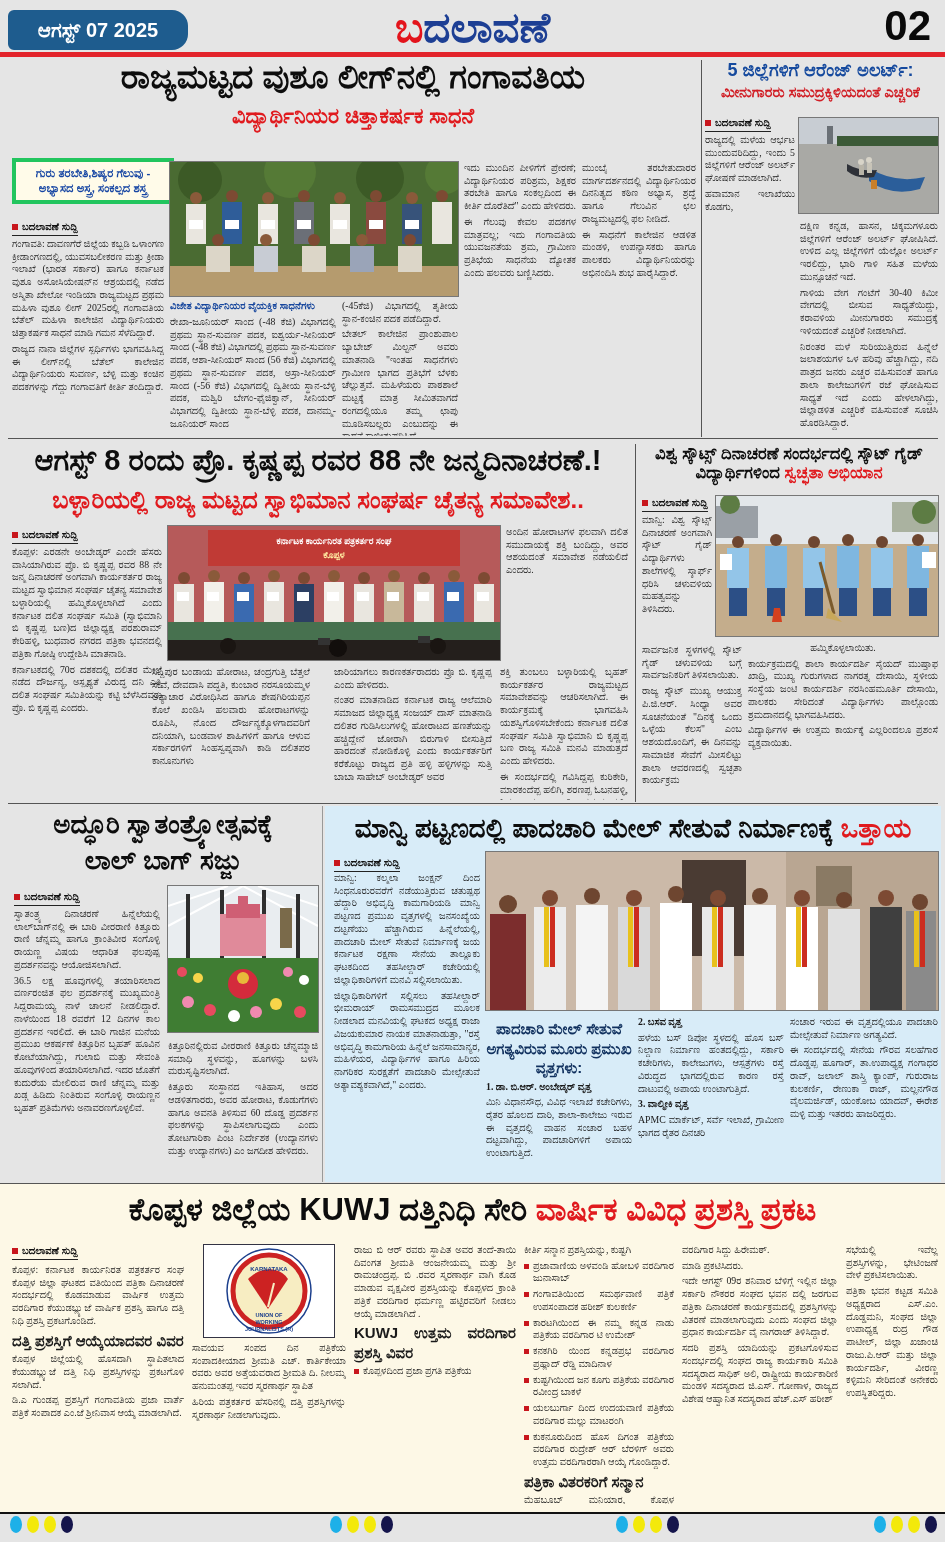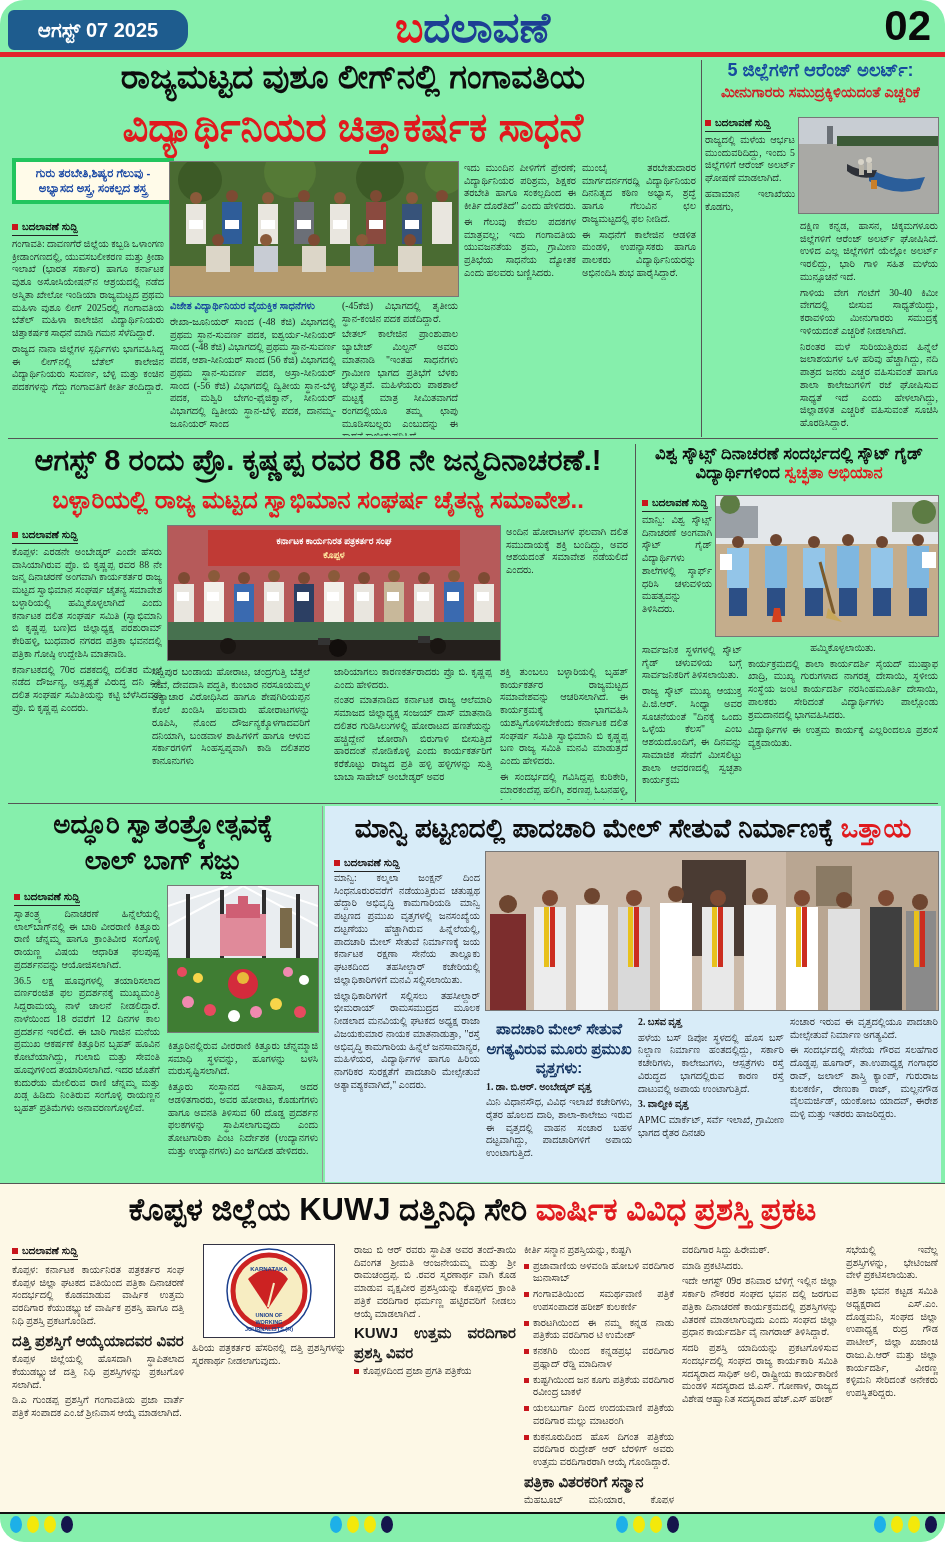--- a/index.html
+++ b/index.html
@@ -1,18 +1,18 @@
 <!DOCTYPE html>
 <html><head>
 <meta charset="utf-8">
 <title>ಬದಲಾವಣೆ - Page 02</title>
 <style>
   html,body{margin:0;padding:0;background:#fff;}
-  .page{position:relative;width:945px;height:1542px;background:#86efac;overflow:hidden;
-        font-family:"Liberation Serif",serif;color:#1a1a1a;border-radius:24px;}
+  .page{position:relative;width:945px;height:1542px;background:#e5e5e5;overflow:hidden;
+        font-family:"Liberation Serif",serif;color:#1a1a1a;}
   .abs{position:absolute;}
   .hl{font-family:"Liberation Sans",sans-serif;font-weight:bold;text-align:center;line-height:1.15;}
   .body{font-size:9.8px;line-height:1.3;text-align:justify;}
   .body p{margin:0 0 3px 0;}
   .byline{display:inline-flex;align-items:center;gap:4px;font-family:"Liberation Sans",sans-serif;
           font-weight:bold;font-size:10px;color:#111;border-bottom:1px solid #222;padding-bottom:2px;}
   .byline .sq{width:6px;height:6px;background:#c8161d;display:inline-block;}
   .subhead{font-weight:bold;font-size:15px;margin:3px 0;font-family:"Liberation Sans",sans-serif;}
   .bullet{display:flex;gap:4px;margin:0 0 3px 0;}
   .bullet .sq{width:5px;height:5px;background:#c8161d;margin-top:4px;flex:none;}
@@ -43,21 +43,21 @@
   <div class="abs" style="left:0;top:52px;width:945px;height:5px;background:#e3232b;"></div>
 
   <div class="abs vline" style="left:701px;top:60px;height:377px;"></div>
   <div class="abs hline" style="left:8px;top:438px;width:930px;"></div>
   <div class="abs vline" style="left:635px;top:444px;height:358px;"></div>
   <div class="abs hline" style="left:8px;top:803px;width:930px;"></div>
   <div class="abs vline" style="left:322px;top:806px;height:376px;background:#999;"></div>
   <div class="abs hline" style="left:0;top:1183px;width:945px;"></div>
 
   <div class="abs hl" style="left:8px;top:58px;width:690px;font-size:33px;color:#0d0d0d;">ರಾಜ್ಯಮಟ್ಟದ ವುಶೂ ಲೀಗ್‌ನಲ್ಲಿ ಗಂಗಾವತಿಯ</div>
-  <div class="abs hl" style="left:8px;top:104px;width:690px;font-size:40px;color:#e01a1e;">ವಿದ್ಯಾರ್ಥಿನಿಯರ ಚಿತ್ತಾಕರ್ಷಕ ಸಾಧನೆ</div>
+  <div class="abs hl" style="left:8px;top:104px;width:690px;font-size:21px;color:#e01a1e;">ವಿದ್ಯಾರ್ಥಿನಿಯರ ಚಿತ್ತಾಕರ್ಷಕ ಸಾಧನೆ</div>
 
   <div class="abs" style="left:12px;top:158px;width:150px;padding:4px 2px;background:#fffbe9;border:4px solid #22c55e;
               text-align:center;font-family:'Liberation Sans',sans-serif;font-weight:bold;font-size:11.5px;color:#1645a3;line-height:1.3;">
     <div>ಗುರು ತರಬೇತಿ,ಶಿಷ್ಯರ ಗೆಲುವು -</div>
     <div>ಅಭ್ಯಾಸದ ಅಸ್ತ್ರ, ಸಂಕಲ್ಪದ ಶಸ್ತ್ರ</div>
   </div>
 
   <div class="abs" style="left:12px;top:216px;">
     <span class="byline">
         <span class="sq"></span>
@@ -149,21 +149,21 @@
   </div>
   <div class="abs body" style="left:342px;top:300px;width:116px;height:136px;overflow:hidden;">
     <p>(-45ಕೆಜಿ) ವಿಭಾಗದಲ್ಲಿ ತೃತೀಯ ಸ್ಥಾನ-ಕಂಚಿನ ಪದಕ ಪಡೆದಿದ್ದಾರೆ.</p>
     <p>ಬೇತಲ್ ಕಾಲೇಜಿನ ಪ್ರಾಂಶುಪಾಲ ಬ್ಯಾಬೇಜ್ ಮಿಲ್ಟನ್ ಅವರು ಮಾತನಾಡಿ "ಇಂತಹ ಸಾಧನೆಗಳು ಗ್ರಾಮೀಣ ಭಾಗದ ಪ್ರತಿಭೆಗೆ ಬೆಳಕು ಚೆಲ್ಲುತ್ತವೆ. ಮಹಿಳೆಯರು ಪಾಠಶಾಲೆ ಮಟ್ಟಕ್ಕೆ ಮಾತ್ರ ಸೀಮಿತವಾಗದೆ ರಂಗದಲ್ಲಿಯೂ ತಮ್ಮ ಛಾಪು ಮೂಡಿಸಬಲ್ಲರು ಎಂಬುದನ್ನು ಈ ಸಾಧನೆ ಸಾಬೀತುಪಡಿಸಿದೆ.</p>
   </div>
   <div class="abs body" style="left:464px;top:162px;width:112px;height:274px;overflow:hidden;">
     <p>ಇದು ಮುಂದಿನ ಪೀಳಿಗೆಗೆ ಪ್ರೇರಣೆ; ವಿದ್ಯಾರ್ಥಿನಿಯರ ಪರಿಶ್ರಮ, ಶಿಕ್ಷಕರ ತರಬೇತಿ ಹಾಗೂ ಸಂಕಲ್ಪದಿಂದ ಈ ಕೀರ್ತಿ ದೊರೆತಿದೆ" ಎಂದು ಹೇಳಿದರು.</p>
     <p>ಈ ಗೆಲುವು ಕೇವಲ ಪದಕಗಳ ಮಾತ್ರವಲ್ಲ; ಇದು ಗಂಗಾವತಿಯ ಯುವಜನತೆಯ ಶ್ರಮ, ಗ್ರಾಮೀಣ ಪ್ರತಿಭೆಯ ಸಾಧನೆಯ ದ್ಯೋತಕ ಎಂದು ಹಲವರು ಬಣ್ಣಿಸಿದರು.</p>
   </div>
   <div class="abs body" style="left:582px;top:162px;width:114px;height:274px;overflow:hidden;">
-    <p>ಮುಂಬೈ ತರಬೇತುದಾರರ ಮಾರ್ಗದರ್ನಗರದ್ಲಿ ವಿದ್ಯಾರ್ಥಿನಿಯರ ದಿನನಿತ್ಯದ ಕಠಿಣ ಅಭ್ಯಾಸ, ಶ್ರದ್ಧೆ ಹಾಗೂ ಗೆಲುವಿನ ಛಲ ರಾಜ್ಯಮಟ್ಟದಲ್ಲಿ ಫಲ ನೀಡಿದೆ.</p>
+    <p>ಮುಂಬೈ ತರಬೇತುದಾರರ ಮಾರ್ಗದರ್ಶನದಲ್ಲಿ ವಿದ್ಯಾರ್ಥಿನಿಯರ ದಿನನಿತ್ಯದ ಕಠಿಣ ಅಭ್ಯಾಸ, ಶ್ರದ್ಧೆ ಹಾಗೂ ಗೆಲುವಿನ ಛಲ ರಾಜ್ಯಮಟ್ಟದಲ್ಲಿ ಫಲ ನೀಡಿದೆ.</p>
     <p>ಈ ಸಾಧನೆಗೆ ಕಾಲೇಜಿನ ಆಡಳಿತ ಮಂಡಳಿ, ಉಪನ್ಯಾಸಕರು ಹಾಗೂ ಪಾಲಕರು ವಿದ್ಯಾರ್ಥಿನಿಯರನ್ನು ಅಭಿನಂದಿಸಿ ಶುಭ ಹಾರೈಸಿದ್ದಾರೆ.</p>
   </div>
 
   <div class="abs hl" style="left:703px;top:60px;width:235px;font-size:18px;color:#164a9e;">5 ಜಿಲ್ಲೆಗಳಿಗೆ ಆರೆಂಜ್ ಅಲರ್ಟ್:</div>
   <div class="abs hl" style="left:703px;top:84px;width:235px;font-size:14.5px;color:#d11e25;">ಮೀನುಗಾರರು ಸಮುದ್ರಕ್ಕಿಳಿಯದಂತೆ ಎಚ್ಚರಿಕೆ</div>
 
   <div class="abs" style="left:705px;top:112px;">
     <span class="byline">
         <span class="sq"></span>
         <span>ಬದಲಾವಣೆ ಸುದ್ದಿ</span>
@@ -539,20 +539,21 @@
     <svg width="130" height="92" viewBox="0 0 130 92" style="display:block;margin:0 auto 4px auto;background:#fff;border:1px solid #334;">
       <circle cx="65" cy="46" r="42" fill="#fff" stroke="#1c3f8c" stroke-width="1.5"></circle>
       <circle cx="65" cy="46" r="36" fill="#f7edc2" stroke="#cc2222" stroke-width="5"></circle>
       <path d="M44,34 C58,20 76,22 84,34 L64,64 Z" fill="#cc2222"></path>
       <line x1="64" y1="62" x2="70" y2="38" stroke="#f7edc2" stroke-width="2"></line>
       <text x="65" y="26" text-anchor="middle" font-size="6" fill="#1c3f8c" font-weight="bold" font-family="Liberation Sans,sans-serif">KARNATAKA</text>
       <text x="65" y="72" text-anchor="middle" font-size="5.5" fill="#1c3f8c" font-weight="bold" font-family="Liberation Sans,sans-serif">UNION OF</text>
       <text x="65" y="79" text-anchor="middle" font-size="5.5" fill="#1c3f8c" font-weight="bold" font-family="Liberation Sans,sans-serif">WORKING</text>
       <text x="65" y="86" text-anchor="middle" font-size="5.5" fill="#1c3f8c" font-weight="bold" font-family="Liberation Sans,sans-serif">JOURNALISTS (R)</text>
     </svg>
+    <p>ಸಾವಯವ ಸಂಪದ ದಿನ ಪತ್ರಿಕೆಯ ಸಂಪಾದಕೀಯಾದ ಶ್ರೀಮತಿ ಎಚ್. ಕಾರ್ತಿಕೇಯಾ ರವರು ಅವರ ಅತ್ತೆಯವರಾದ ಶ್ರೀಮತಿ ದಿ. ನೀಲಮ್ಮ ಹನುಮಂತಪ್ಪ ಇವರ ಸ್ಮರಣಾರ್ಥ ಸ್ಥಾಪಿತ</p>
     <p>ಹಿರಿಯ ಪತ್ರಕರ್ತರ ಹೆಸರಿನಲ್ಲಿ ದತ್ತಿ ಪ್ರಶಸ್ತಿಗಳನ್ನು ಸ್ಮರಣಾರ್ಥ ನೀಡಲಾಗುವುದು.</p>
   </div>
 
   <div class="abs body" style="left:354px;top:1244px;width:162px;height:260px;overflow:hidden;">
     <p>ರಾಜು ಬಿ ಆರ್ ರವರು ಸ್ಥಾಪಿತ ಅವರ ತಂದೆ-ತಾಯಿ ದಿವಂಗತ ಶ್ರೀಮತಿ ಆಂಜನೇಯಮ್ಮ ಮತ್ತು ಶ್ರೀ ರಾಮಚಂದ್ರಪ್ಪ. ಬಿ .ರವರ ಸ್ಮರಣಾರ್ಥ ವಾಗಿ ಕೊಡ ಮಾಡುವ ವೃಕ್ಷವೀರ ಪ್ರಶಸ್ತಿಯನ್ನು ಕೊಪ್ಪಳದ ಕ್ರಾಂತಿ ಪತ್ರಿಕೆ ವರದಿಗಾರ ಧರ್ಮಣ್ಣ ಹಟ್ಟಿರವರಿಗೆ ನೀಡಲು ಆಯ್ಕೆ ಮಾಡಲಾಗಿದೆ .</p>
     <div class="subhead">KUWJ ಉತ್ತಮ ವರದಿಗಾರ ಪ್ರಶಸ್ತಿ ವಿವರ</div>
     <div class="bullet">
         <span class="sq"></span>
         <span>ಕೊಪ್ಪಳದಿಂದ ಪ್ರಜಾ ಪ್ರಗತಿ ಪತ್ರಿಕೆಯ</span>
       </div>

